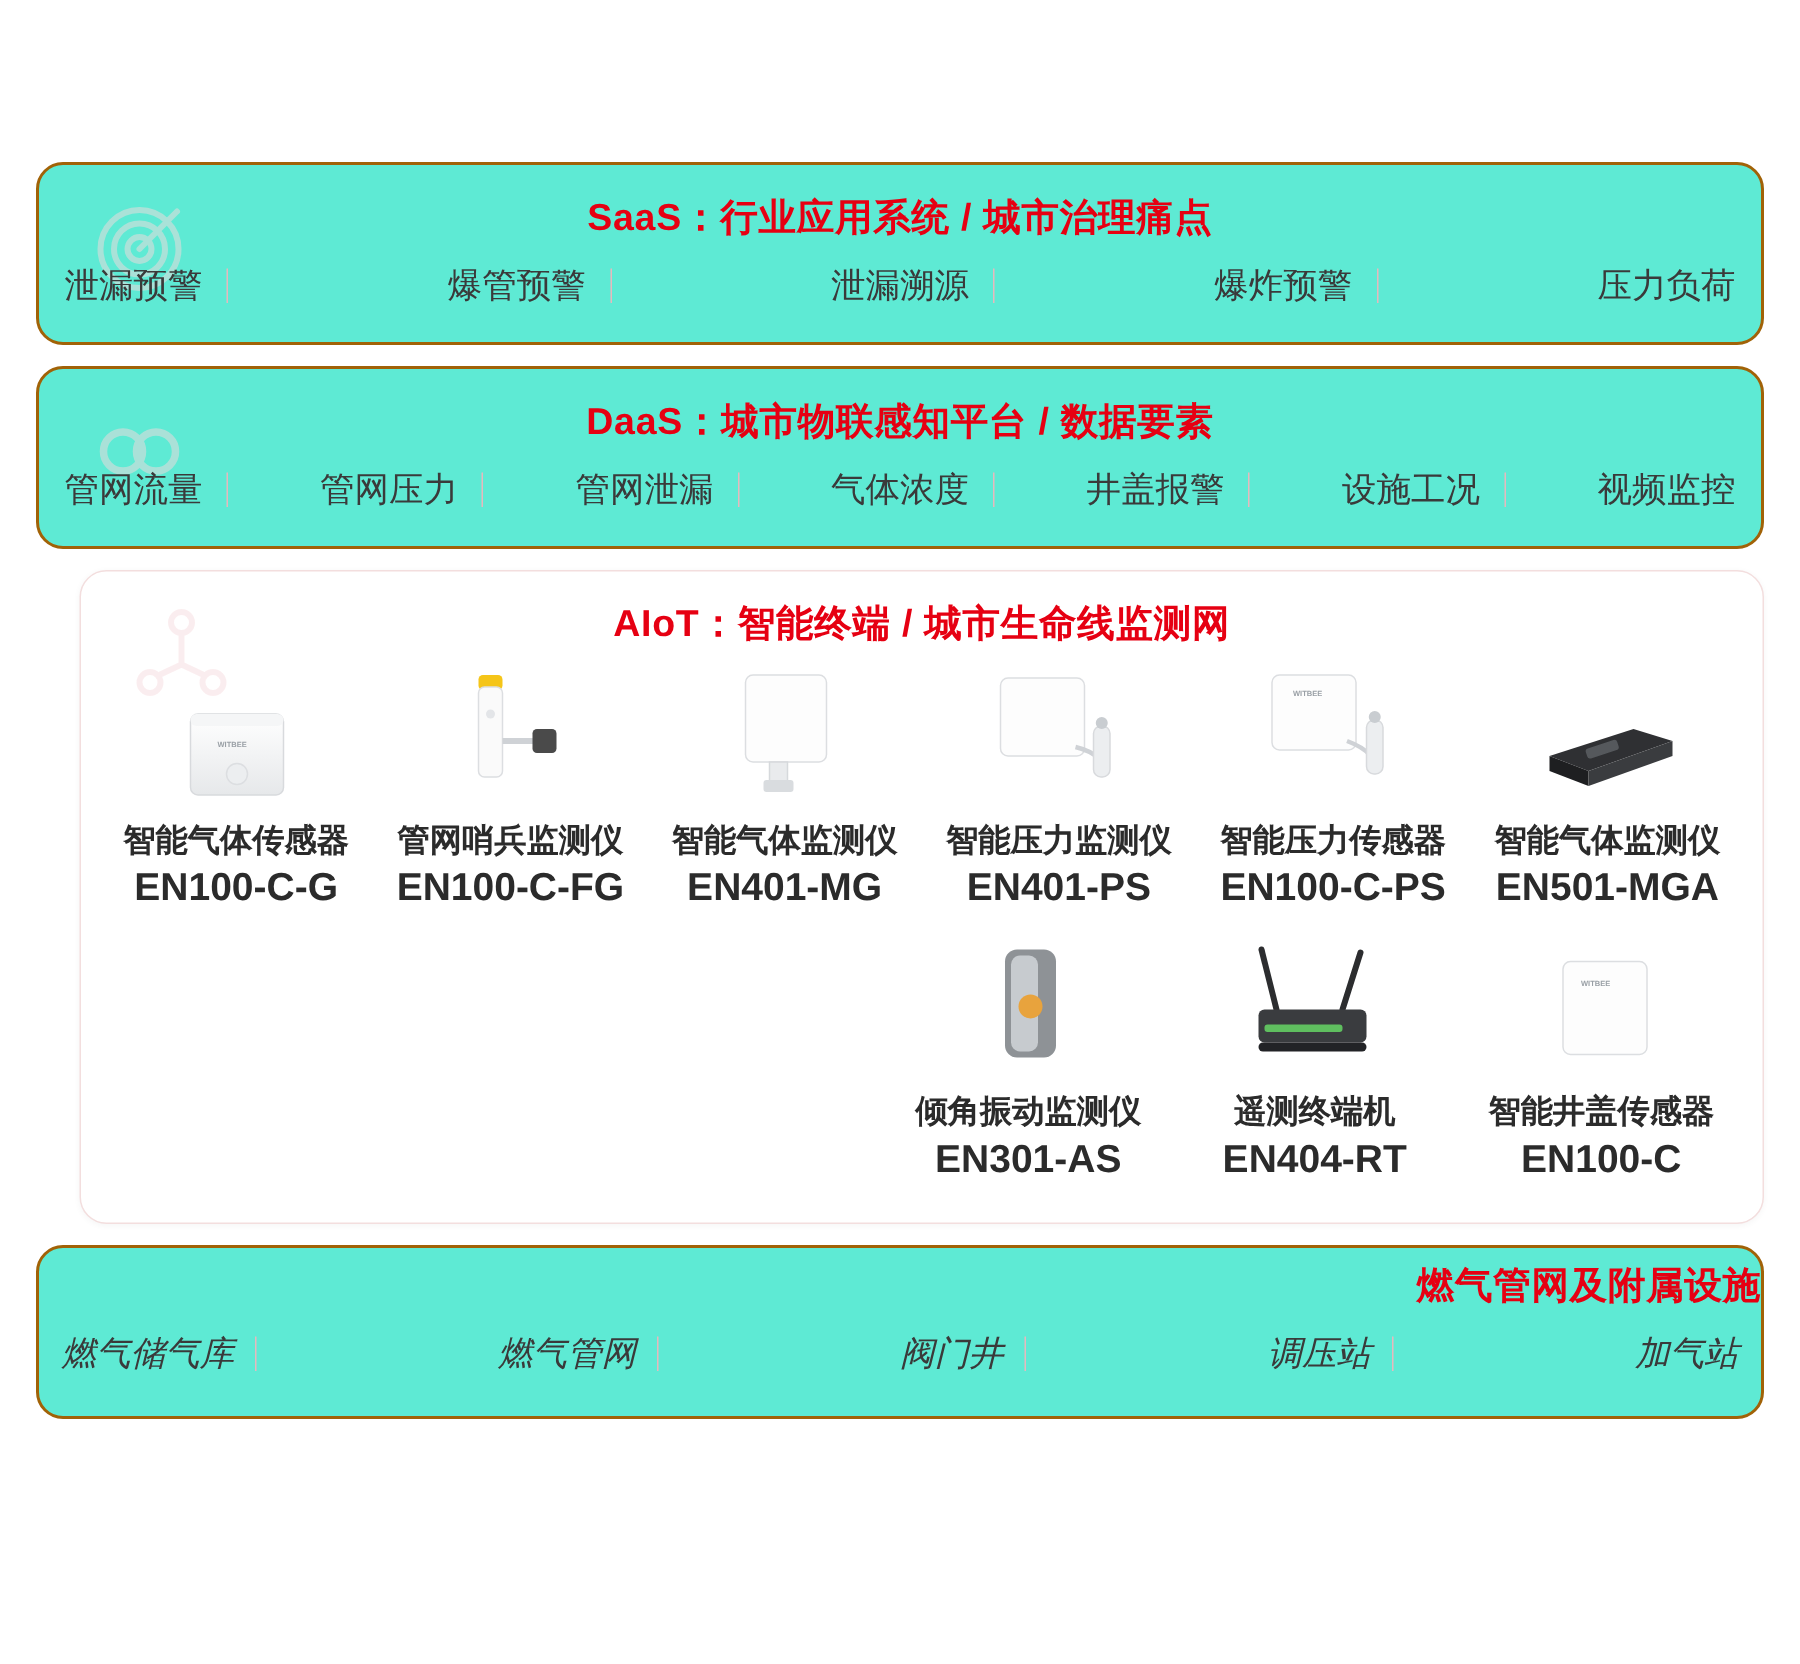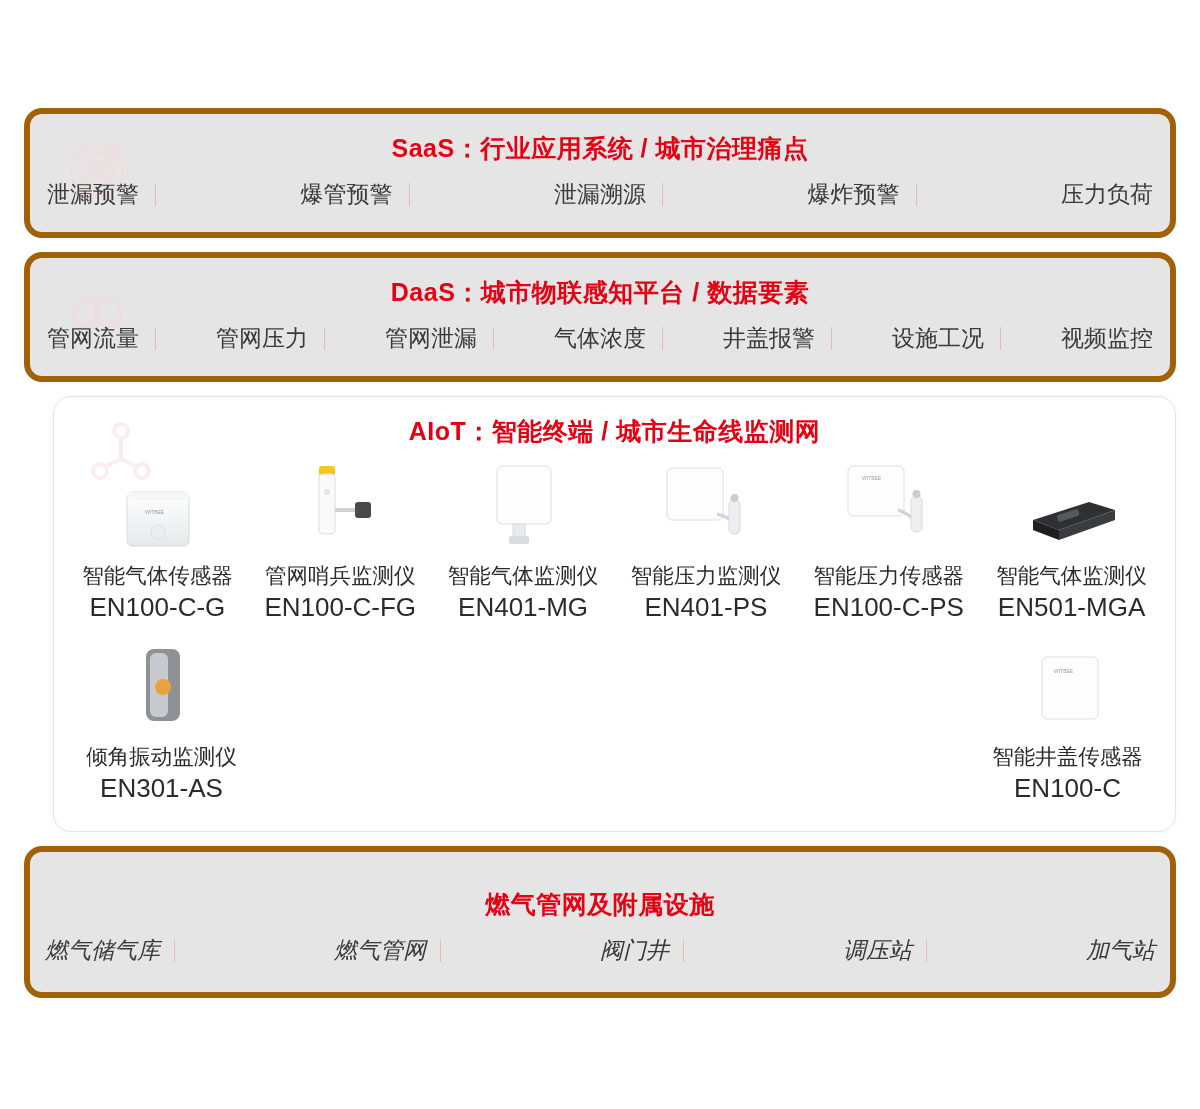--- a/index.html
+++ b/index.html
@@ -25,22 +25,22 @@
 
   .layer {
     position: relative;
     border-radius: 18px;
     margin-bottom: 14px;
     overflow: hidden;
   }
 
   
   .layer.pink {
-    background: #e5e5e5;
-    border: 6px solid #a16207;
+    background: #5eead4;
+    border: 2px solid #a16207;
   }
   .layer.white {
     background: #ffffff;
     border: 1px solid #f3dede;
     box-shadow: 0 1px 4px rgba(0,0,0,0.04);
     margin-left: 29px;
   }
 
   .layer-title {
     text-align: center;
@@ -87,25 +87,26 @@
     top: 22px;
     width: 66px;
     height: 66px;
     opacity: 0.5;
     z-index: 1;
   }
 
   
   .device-grid {
     display: flex;
-    justify-content: space-between;
+    justify-content: flex-end;
     align-items: flex-end;
     padding: 8px 12px 0 12px;
     position: relative;
     z-index: 2;
+    font-weight: bold;
   }
   .device-grid.row2 {
     padding-top: 18px;
     padding-bottom: 26px;
   }
   .device {
     width: 191px;
     text-align: center;
     display: flex;
     flex-direction: column;
@@ -130,21 +131,22 @@
     line-height: 1.32;
     white-space: nowrap;
   }
 
   .bottom-chips .chip {
     font-size: 23px;
     padding: 0 15px;
     font-style: italic;
   }
   .layer.bottom .layer-title {
-    padding-top: 36px;
+    padding-top: 8px;
+    text-align: right;
   }
   .layer.bottom .chips {
     padding-bottom: 26px;
   }
 </style>
 </head>
 <body>
 
 <div class="page">
 
@@ -299,20 +301,33 @@
           <svg width="100" height="92" viewBox="0 0 100 92">
             <rect x="34" y="6" width="34" height="72" rx="8" fill="#8e9296"></rect>
             <rect x="38" y="10" width="18" height="64" rx="6" fill="#c7cbcf"></rect>
             <circle cx="51" cy="44" r="8" fill="#e8a33d"></circle>
           </svg>
         </div>
         <div class="device-name">倾角振动监测仪</div>
         <div class="device-model">EN301-AS</div>
       </div>
 
+      <div class="device">
+        <div class="device-img">
+          <svg width="120" height="92" viewBox="0 0 120 92">
+            <path d="M34 46 L24 6" stroke="#2c2d2f" stroke-width="4" stroke-linecap="round"></path>
+            <path d="M78 46 L90 8" stroke="#2c2d2f" stroke-width="4" stroke-linecap="round"></path>
+            <rect x="22" y="46" width="72" height="22" rx="4" fill="#3a3c3f"></rect>
+            <rect x="26" y="56" width="52" height="5" rx="2" fill="#5fbf5f"></rect>
+            <rect x="22" y="68" width="72" height="6" rx="3" fill="#222326"></rect>
+          </svg>
+        </div>
+        <div class="device-name">遥测终端机</div>
+        <div class="device-model">EN404-RT</div>
+      </div>
 
       <div class="device">
         <div class="device-img">
           <svg width="100" height="92" viewBox="0 0 100 92">
             <rect x="24" y="14" width="56" height="62" rx="5" fill="#fdfdfd" stroke="#dcdee1"></rect>
             <text x="36" y="30" font-size="5" fill="#9aa0a6" font-family="'Liberation Sans',sans-serif">WITBEE</text>
           </svg>
         </div>
         <div class="device-name">智能井盖传感器</div>
         <div class="device-model">EN100-C</div>

